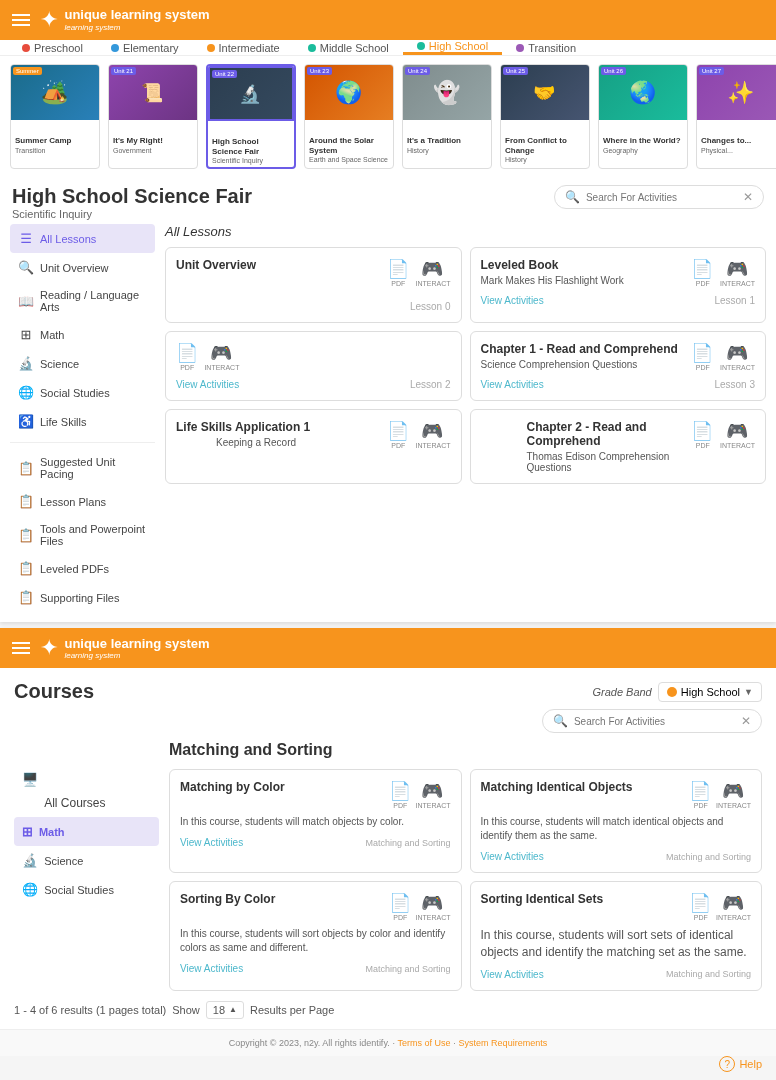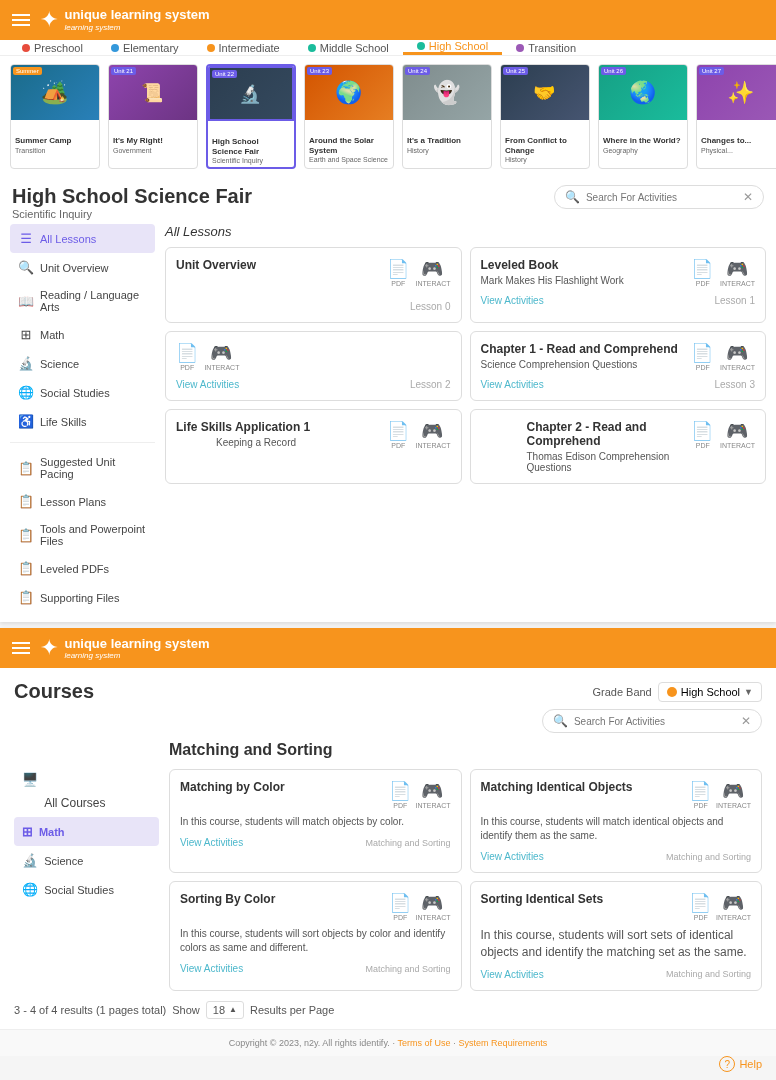--- a/index.html
+++ b/index.html
@@ -405,21 +405,21 @@
       <div>
         <div style="color:white;font-size:13px;font-weight:bold;line-height:1.1;">unique learning system</div>
         <div style="color:white;font-size:8px;font-style:italic;">learning system</div>
       </div>
     </div>
   </div>
 
   <div style="display:flex;align-items:center;justify-content:space-between;padding:12px 14px 6px;">
     <div style="font-size:20px;font-weight:bold;color:#333;">Courses</div>
     <div style="display:flex;align-items:center;gap:6px;">
-      <span style="font-size:11px;color:#555;">Grade Band</span>
+      <span style="font-size:11px;color:#555;font-style:italic;">Grade Band</span>
       <div style="display:flex;align-items:center;gap:4px;border:1px solid #ddd;border-radius:4px;padding:3px 8px;cursor:pointer;font-size:11px;">
         <span style="width:10px;height:10px;border-radius:50%;background:#f7941d;display:inline-block;"></span>
         <span>High School</span>
         <span style="font-size:9px;color:#666;">▼</span>
       </div>
     </div>
   </div>
 
   <div style="display:flex;justify-content:flex-end;padding:0 14px 8px;">
     <div style="display:flex;align-items:center;border:1px solid #ddd;border-radius:20px;padding:4px 10px;background:#fff;width:220px;gap:6px;">
@@ -536,21 +536,21 @@
             <span style="color:#4db8cc;font-size:10px;cursor:pointer;">View Activities</span>
             <span style="font-size:9px;color:#aaa;">Matching and Sorting</span>
           </div>
         </div>
 
       </div>
     </div>
   </div>
 
   <div style="display:flex;align-items:center;gap:6px;padding:10px 14px;font-size:11px;color:#555;">
-    <span>3 - 4 of 4 results (1 pages total)</span>
+    <span>1 - 4 of 6 results (1 pages total)</span>
     <span>Show</span>
     <div style="display:flex;align-items:center;border:1px solid #ddd;border-radius:3px;padding:2px 6px;cursor:pointer;">
       <span>18</span>
       <span style="font-size:8px;margin-left:4px;">▲</span>
     </div>
     <span>Results per Page</span>
   </div>
 
   <div style="background:#f9f9f9;border-top:1px solid #eee;text-align:center;padding:8px;font-size:9px;color:#888;">
     <span>Copyright © 2023, n2y. All rights identify.</span>

